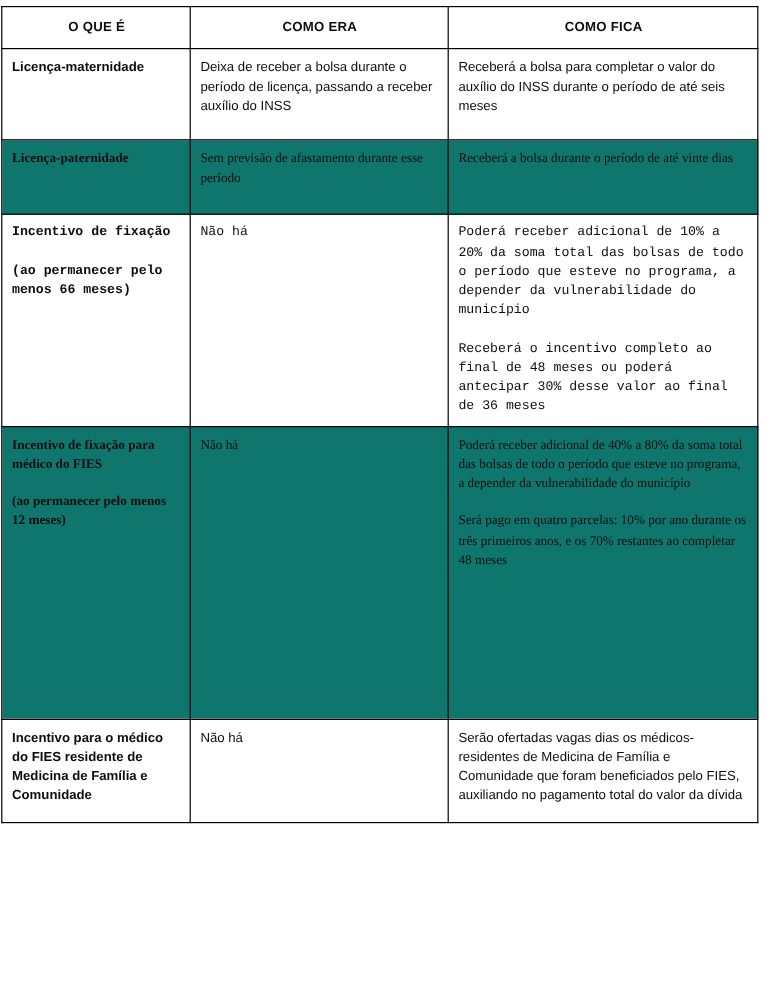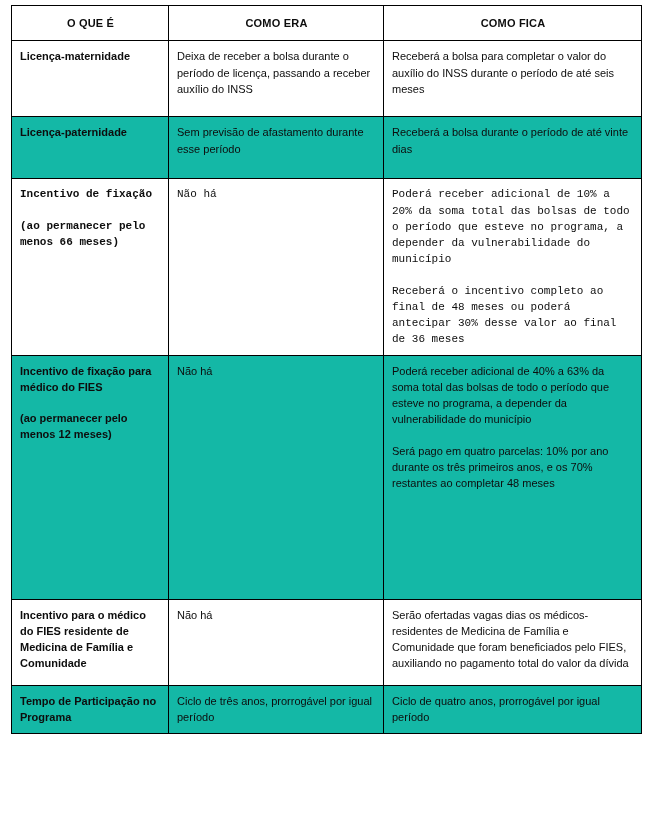--- a/index.html
+++ b/index.html
@@ -8,21 +8,21 @@
     background: #ffffff;
   }
   body {
     width: 652px;
     height: 818px;
     font-family: "Liberation Sans", "DejaVu Sans", sans-serif;
     overflow: hidden;
   }
   #table-wrap {
     position: absolute;
-    left: 11px;
+    left: 1px;
     top: 5px;
     width: 630px;
   }
   table.compare {
     border-collapse: collapse;
     width: 630px;
     table-layout: fixed;
     border: 1px solid #000000;
   }
   table.compare col.c1 { width: 157px; }
@@ -42,21 +42,22 @@
   table.compare thead th {
     text-align: center;
     font-weight: bold;
     font-size: 11px;
     letter-spacing: 0.2px;
     padding-top: 9px;
     padding-bottom: 9px;
     vertical-align: middle;
   }
   table.compare tbody tr.shaded td {
-    background: #14b8a6;
+    background: #0f766e;
+    font-family: Liberation Serif, serif;
   }
   td.col-what {
     font-weight: bold;
   }
   td.col-before, td.col-after {
     font-weight: normal;
   }
   .para {
     margin: 0;
   }
@@ -119,41 +120,30 @@
         </tr>
         <tr class="shaded" style="height: 244px;">
           <td class="col-what">
             <p class="para">Incentivo de fixação para médico do FIES</p>
             <p class="para">(ao permanecer pelo menos 12 meses)</p>
           </td>
           <td class="col-before">
             <p class="para">Não há</p>
           </td>
           <td class="col-after">
-            <p class="para">Poderá receber adicional de 40% a 63% da soma total das bolsas de todo o período que esteve no programa, a  depender da vulnerabilidade do município</p>
+            <p class="para">Poderá receber adicional de 40% a 80% da soma total das bolsas de todo o período que esteve no programa, a  depender da vulnerabilidade do município</p>
             <p class="para">Será pago em quatro parcelas: 10% por ano durante os três primeiros anos, e os 70% restantes ao completar 48 meses</p>
           </td>
         </tr>
         <tr style="height: 86px;">
           <td class="col-what">
             <p class="para">Incentivo para o médico do FIES residente de Medicina de Família e Comunidade</p>
           </td>
           <td class="col-before">
             <p class="para">Não há</p>
           </td>
           <td class="col-after">
             <p class="para">Serão ofertadas vagas dias os médicos-residentes de Medicina de Família e Comunidade que foram beneficiados pelo FIES, auxiliando no pagamento total do valor da dívida</p>
           </td>
         </tr>
-        <tr class="shaded" style="height: 48px;">
-          <td class="col-what">
-            <p class="para">Tempo de Participação no Programa</p>
-          </td>
-          <td class="col-before">
-            <p class="para">Ciclo de três anos, prorrogável por igual período</p>
-          </td>
-          <td class="col-after">
-            <p class="para">Ciclo de quatro anos, prorrogável por igual período</p>
-          </td>
-        </tr>
       </tbody>
   </table>
 </div>
 
 </body></html>

